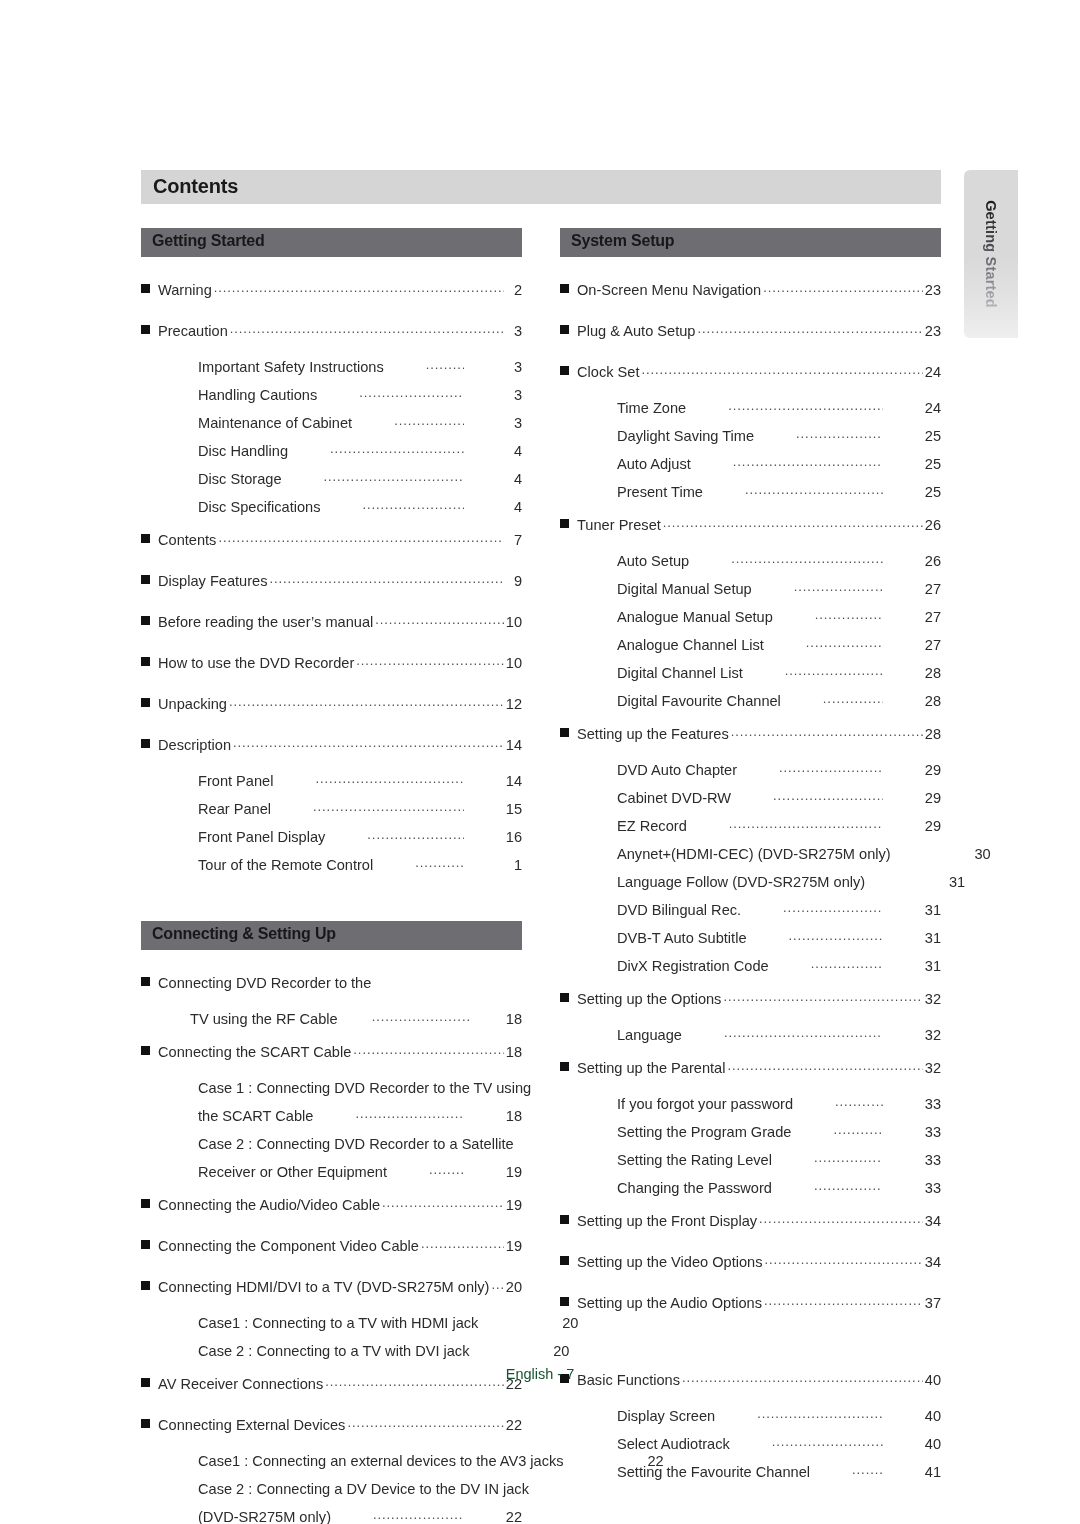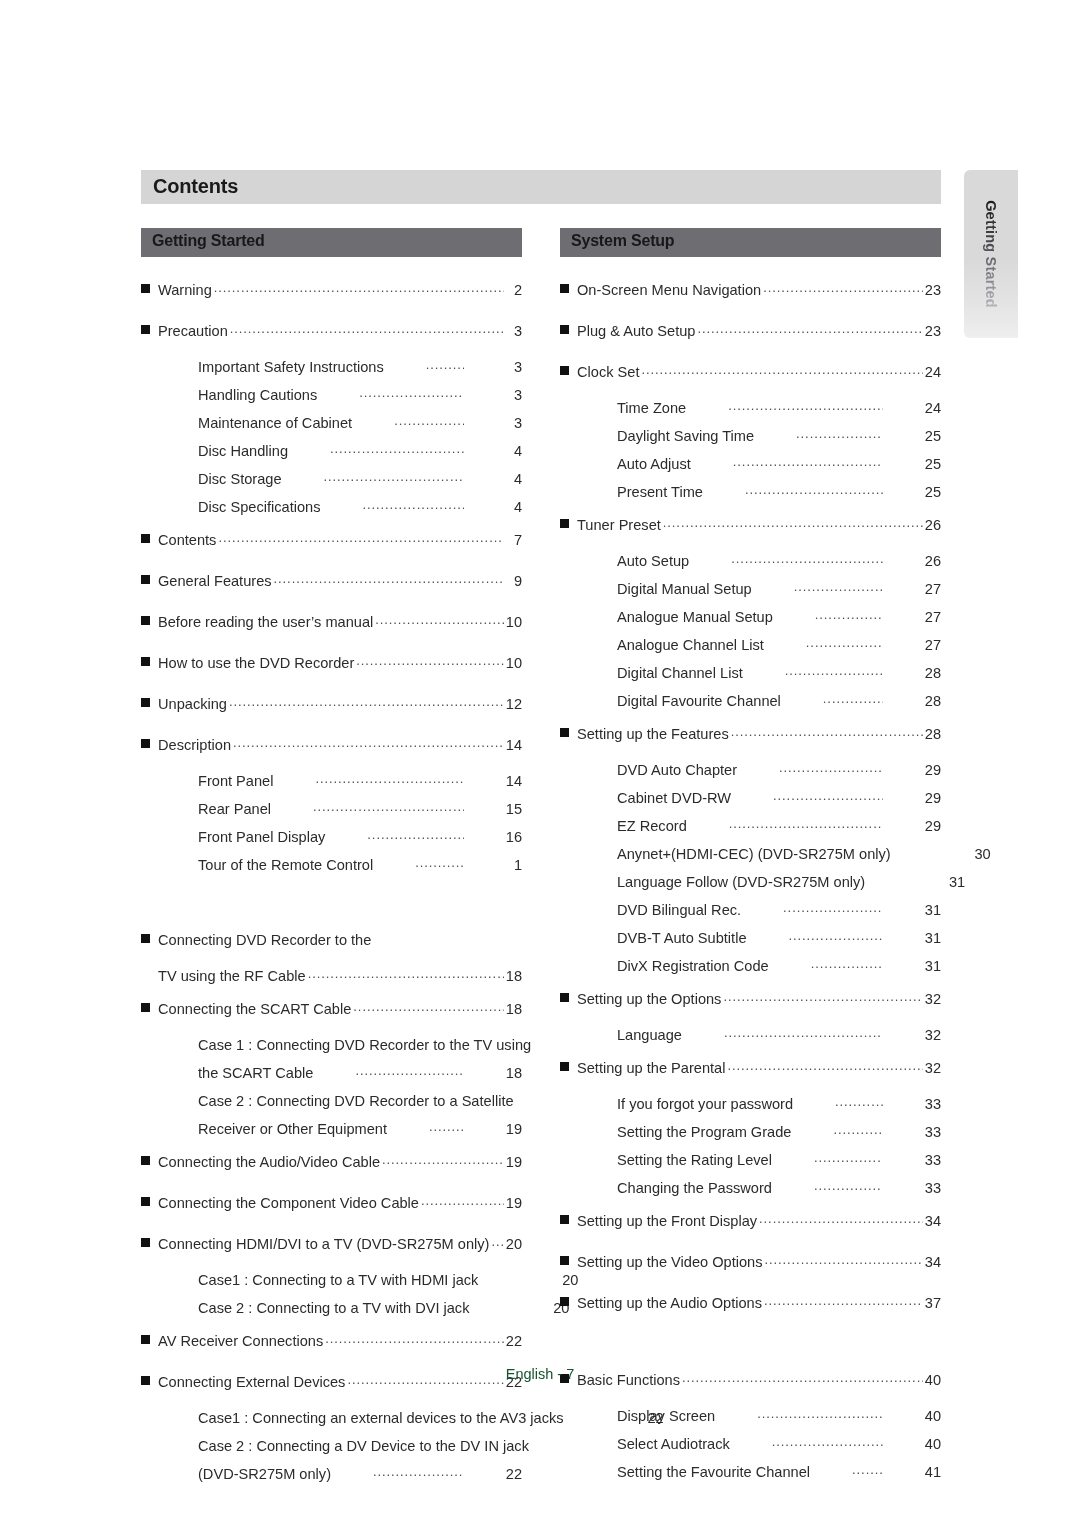--- a/index.html
+++ b/index.html
@@ -104,21 +104,21 @@
     font-size: 14.6px;
     line-height: 1;
     color: #2b2b2e;
     white-space: nowrap;
   }
   
   .row.lvl1 { height: 32px; padding-top: 9px; }
   
   .row.lvl2 { height: 24px; padding-top: 4px; gap: 40px; }
   
-  .row.cont { height: 24px; padding-top: 4px; }
+  .row.cont { height: 24px; padding-top: 4px; gap: 32px; }
 
   .bullet {
     flex: 0 0 auto;
     width: 9px;
     height: 9px;
     background: #111114;
     margin-right: 8px;
     position: relative;
     top: -2px;
   }
@@ -237,21 +237,21 @@
           <span class="pageno">4</span>
         </div>
         <div class="row lvl1">
           <span class="bullet"></span>
           <span class="label">Contents</span>
           <span class="leader"></span>
           <span class="pageno">7</span>
         </div>
         <div class="row lvl1">
           <span class="bullet"></span>
-          <span class="label">General Features</span>
+          <span class="label">Display Features</span>
           <span class="leader"></span>
           <span class="pageno">9</span>
         </div>
         <div class="row lvl1">
           <span class="bullet"></span>
           <span class="label">Before reading the user’s manual</span>
           <span class="leader"></span>
           <span class="pageno">10</span>
         </div>
         <div class="row lvl1">
@@ -291,20 +291,23 @@
           <span class="pageno">16</span>
         </div>
         <div class="row lvl2">
           <span class="indent"></span>
           <span class="label">Tour of the Remote Control</span>
           <span class="leader"></span>
           <span class="pageno">1</span>
         </div>
       </div>
       <div class="sec-gap"></div>
+      <div class="sec-head">
+        <div class="sec-title">Connecting &amp; Setting Up</div>
+      </div>
       <div class="toc-list">
         <div class="row lvl1 noleader">
           <span class="bullet"></span>
           <span class="label">Connecting DVD Recorder to the</span>
           <span class="leader"></span>
           <span class="pageno"></span>
         </div>
         <div class="row cont">
           <span class="indent"></span>
           <span class="label">TV using the RF Cable</span>

